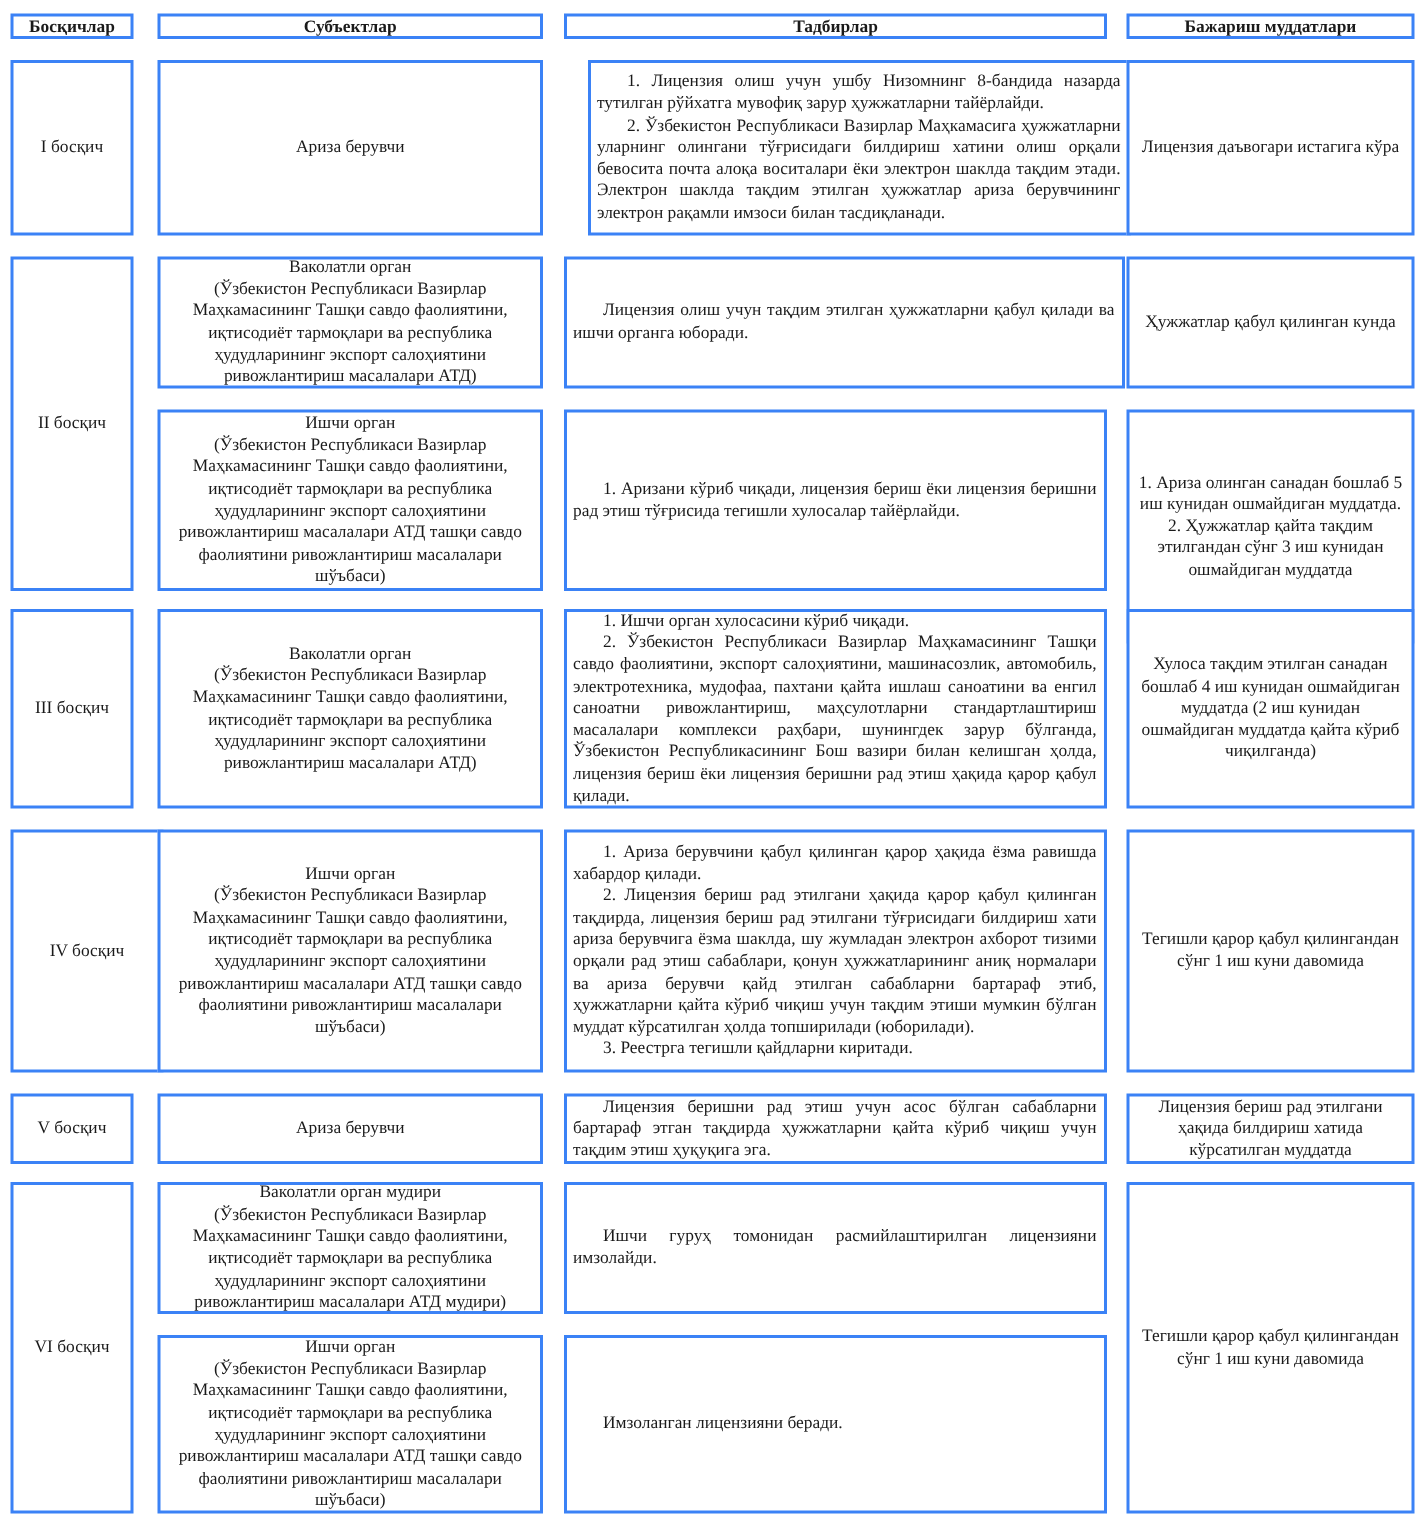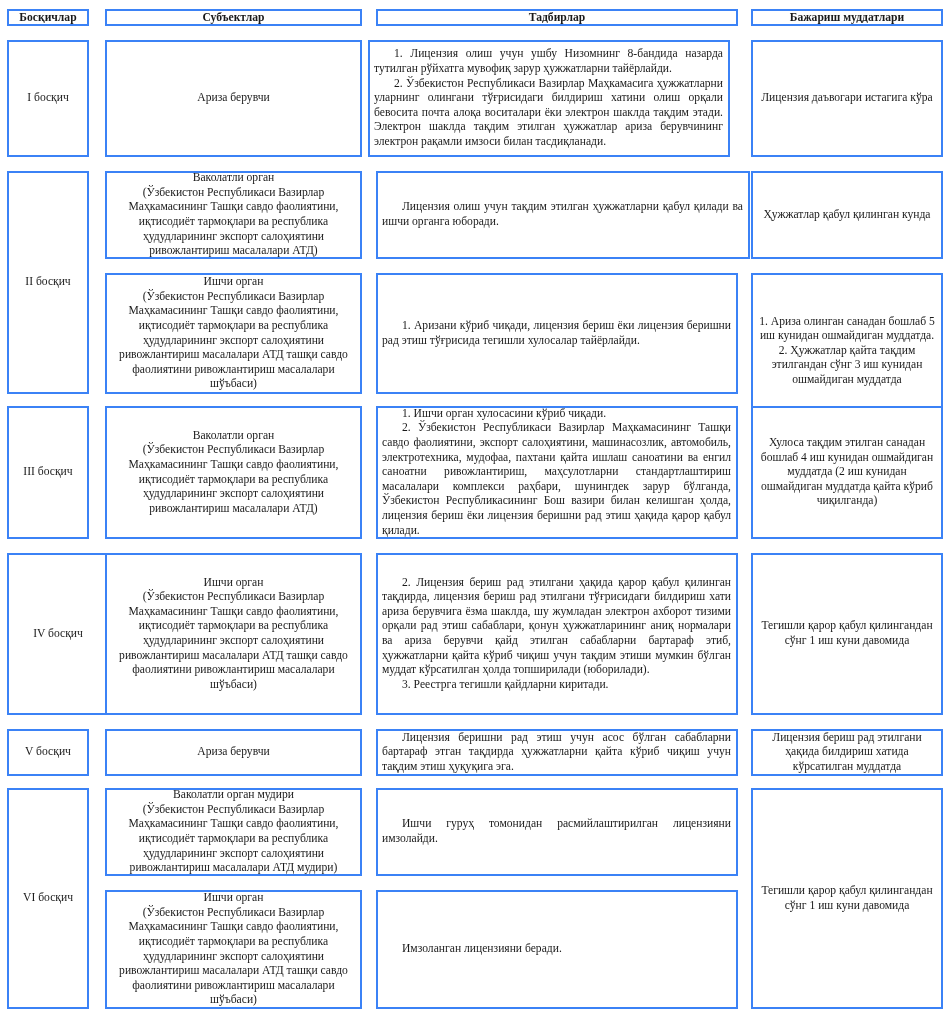--- a/index.html
+++ b/index.html
@@ -27,21 +27,21 @@
     <span>Тадбирлар</span>
   </div>
 <div class="box hdr center" style="left:751px;top:9px;width:192px;height:17px;">
     <span>Бажариш муддатлари</span>
   </div>
 
 <div class="box center" style="left:7px;top:40px;width:82px;height:117px;">
     <span>I босқич</span>
   </div>
 <div class="box center subj" style="left:105px;top:40px;width:257px;height:117px;"><span>Ариза берувчи</span></div>
-<div class="box just" style="left:368px;top:40px;width:362px;height:117px;">
+<div class="box just" style="left:392px;top:40px;width:362px;height:117px;">
   <div class="inner">
     <div class="para">1. Лицензия олиш учун ушбу Низомнинг 8-бандида назарда тутилган рўйхатга мувофиқ зарур ҳужжатларни тайёрлайди.</div>
     <div class="para">2. Ўзбекистон Республикаси Вазирлар Маҳкамасига ҳужжатларни уларнинг олингани тўғрисидаги билдириш хатини олиш орқали бевосита почта алоқа воситалари ёки электрон шаклда тақдим этади. Электрон шаклда тақдим этилган ҳужжатлар ариза берувчининг электрон рақамли имзоси билан тасдиқланади.</div>
   </div>
 </div>
 <div class="box center" style="left:751px;top:40px;width:192px;height:117px;">
     <span>Лицензия даъвогари истагига кўра</span>
   </div>
 
 <div class="box center" style="left:7px;top:171px;width:82px;height:223px;">
@@ -82,20 +82,21 @@
     <span>Хулоса тақдим этилган санадан бошлаб 4 иш кунидан ошмайдиган муддатда (2 иш кунидан ошмайдиган муддатда қайта кўриб чиқилганда)</span>
   </div>
 
 <div class="box center" style="left:7px;top:553px;width:102px;height:162px;">
     <span>IV босқич</span>
   </div>
 <div class="box center subj" style="left:105px;top:553px;width:257px;height:162px;"><span>Ишчи орган
 (Ўзбекистон Республикаси Вазирлар Маҳкамасининг Ташқи савдо фаолиятини, иқтисодиёт тармоқлари ва республика ҳудудларининг экспорт салоҳиятини ривожлантириш масалалари АТД ташқи савдо фаолиятини ривожлантириш масалалари шўъбаси)</span></div>
 <div class="box just" style="left:376px;top:553px;width:362px;height:162px;">
   <div class="inner">
+    <div class="para">1. Ариза берувчини қабул қилинган қарор ҳақида ёзма равишда хабардор қилади.</div>
     <div class="para">2. Лицензия бериш рад этилгани ҳақида қарор қабул қилинган тақдирда, лицензия бериш рад этилгани тўғрисидаги билдириш хати ариза берувчига ёзма шаклда, шу жумладан электрон ахборот тизими орқали рад этиш сабаблари, қонун ҳужжатларининг аниқ нормалари ва ариза берувчи қайд этилган сабабларни бартараф этиб, ҳужжатларни қайта кўриб чиқиш учун тақдим этиши мумкин бўлган муддат кўрсатилган ҳолда топширилади (юборилади).</div>
     <div class="para">3. Реестрга тегишли қайдларни киритади.</div>
   </div>
 </div>
 <div class="box center" style="left:751px;top:553px;width:192px;height:162px;">
     <span>Тегишли қарор қабул қилингандан сўнг 1 иш куни давомида</span>
   </div>
 
 <div class="box center" style="left:7px;top:729px;width:82px;height:47px;">
     <span>V босқич</span>

